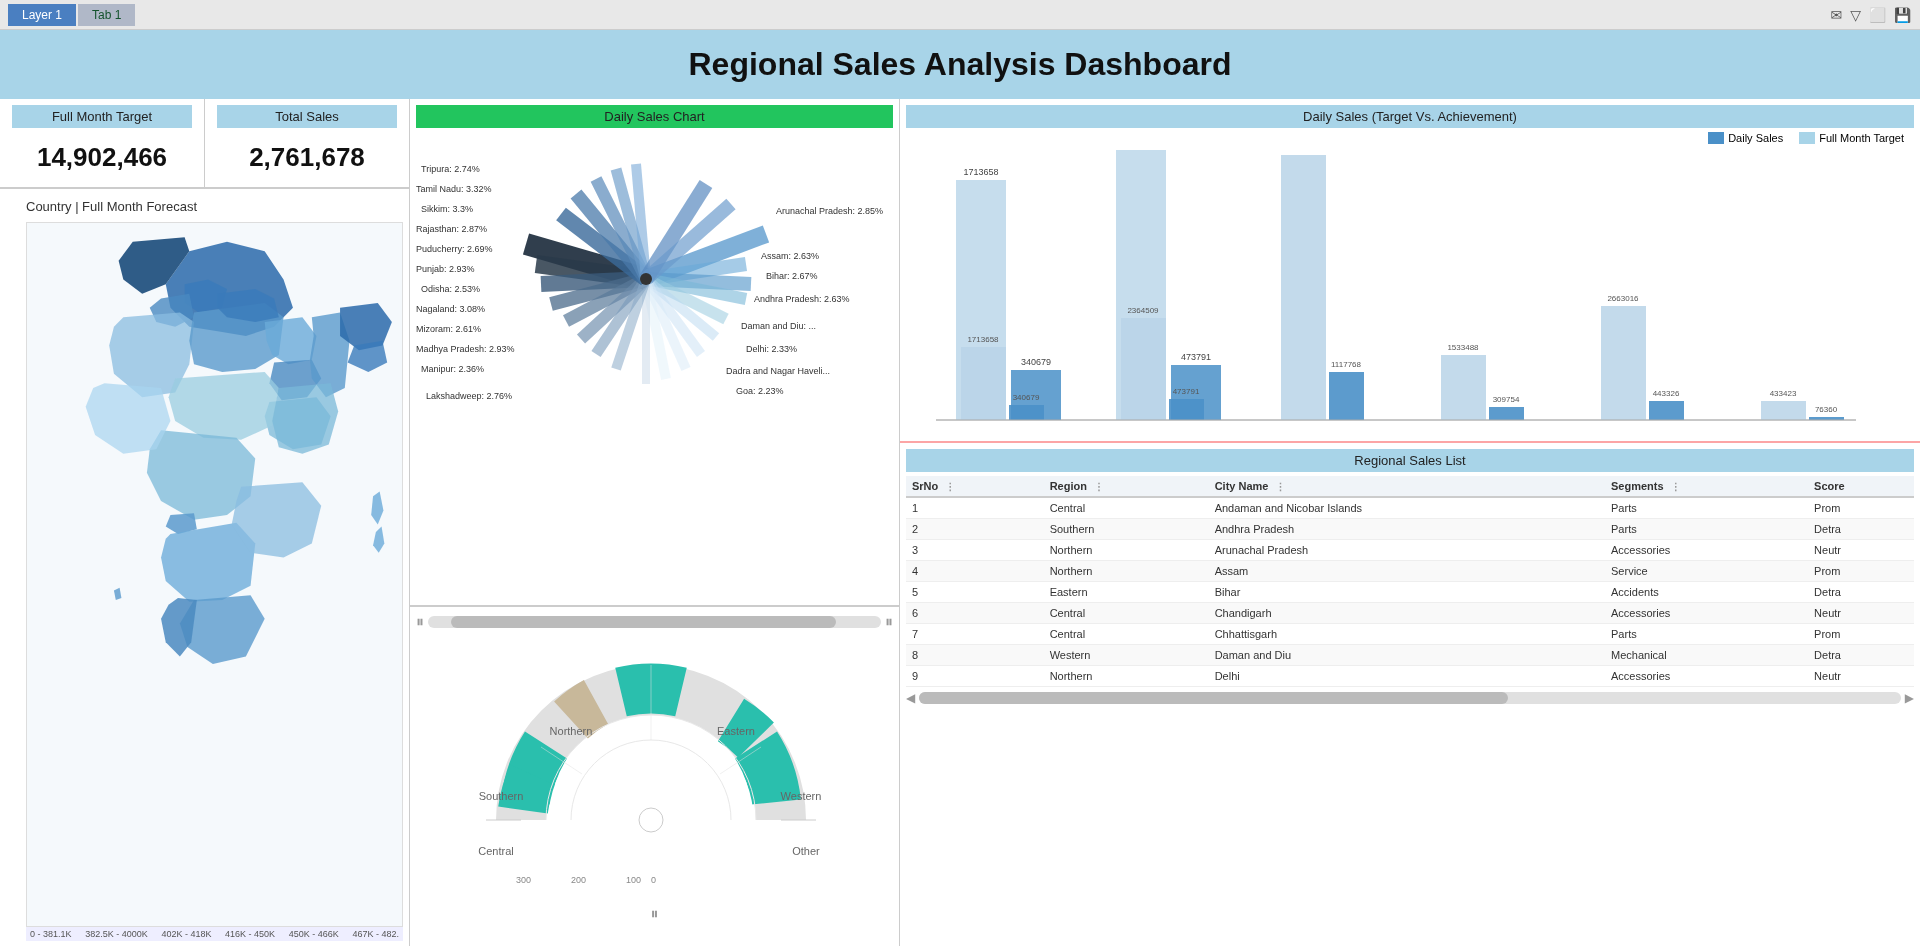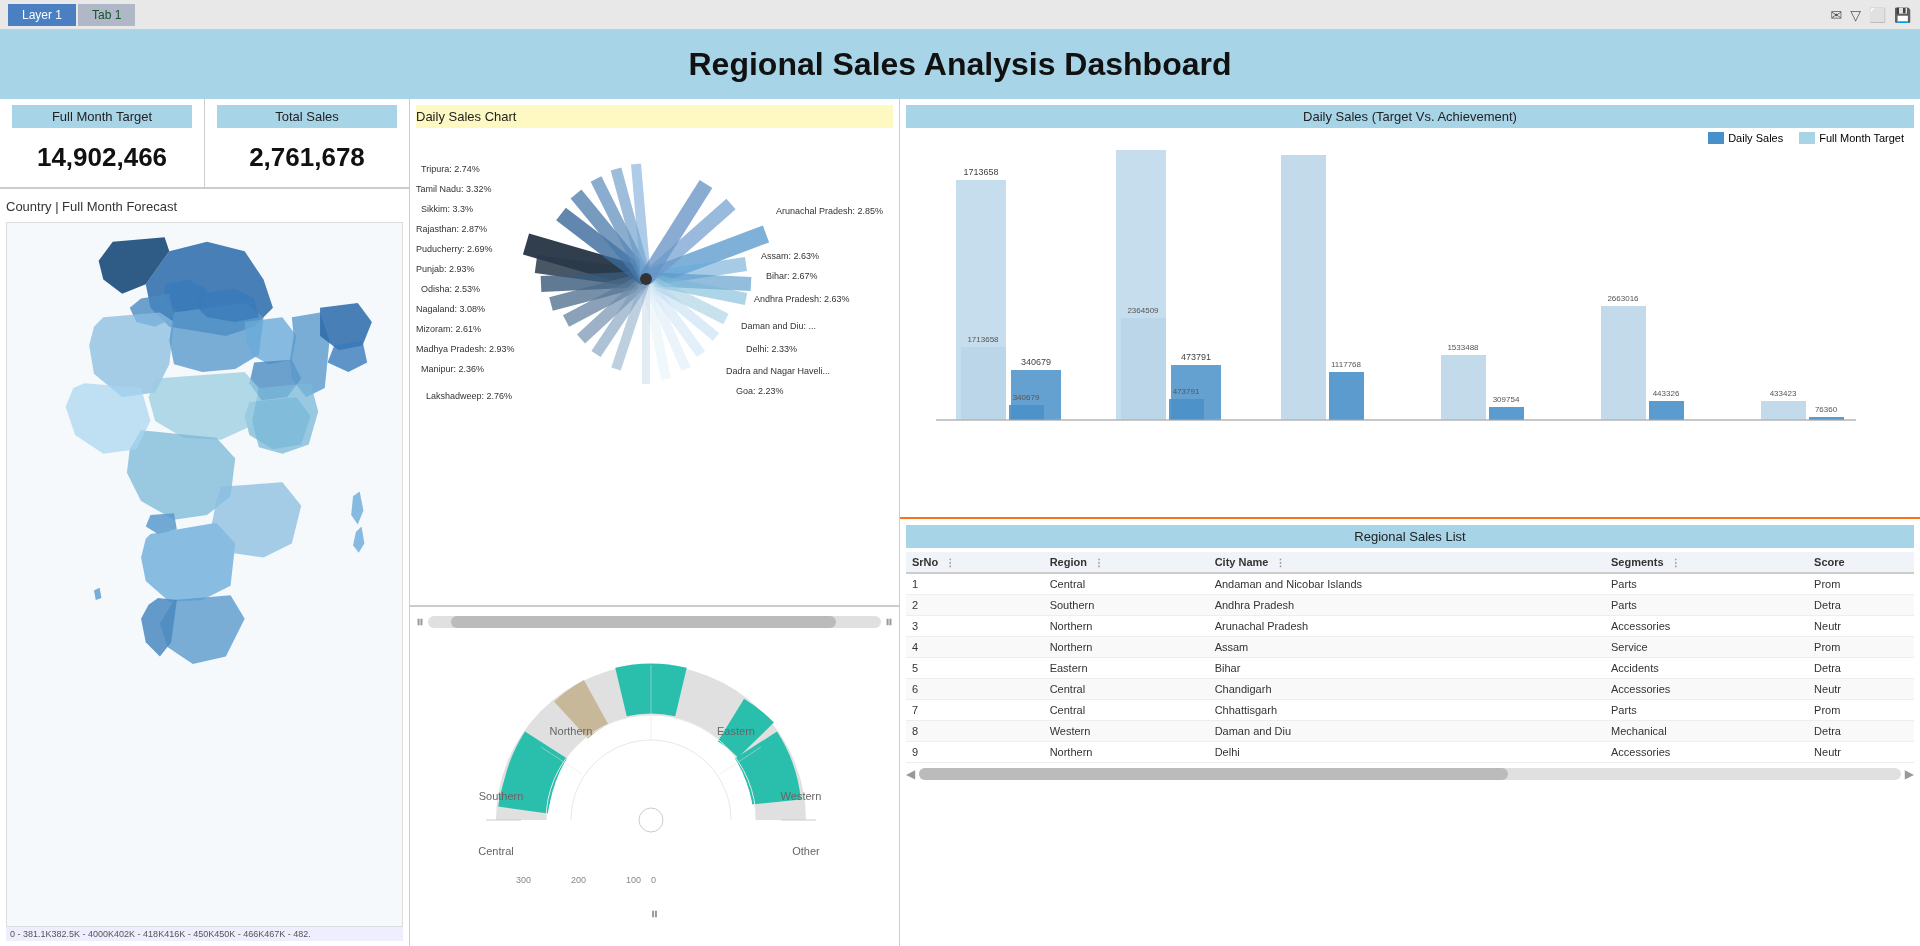--- a/index.html
+++ b/index.html
@@ -18,34 +18,34 @@
     
     .main-content { display: flex; height: calc(946px - 28px - 70px); }
 
     
     .left-panel { width: 410px; display: flex; flex-direction: column; border-right: 1px solid #ccc; background: #fff; }
     .metrics-row { display: flex; border-bottom: 2px solid #ccc; }
     .metric-box { flex: 1; border-right: 1px solid #ccc; padding: 6px 12px; }
     .metric-box:last-child { border-right: none; }
     .metric-label { background: #a8d4e8; text-align: center; padding: 4px 0; font-size: 13px; color: #222; margin-bottom: 6px; }
     .metric-value { font-size: 26px; font-weight: bold; color: #111; text-align: center; padding: 8px 0; }
-    .map-section { flex: 1; padding: 6px; display: flex; flex-direction: column; }
+    .map-section { flex: 1; padding: 6px; display: flex; flex-direction: column; margin-left: 20px; }
     .map-title { font-size: 13px; color: #333; margin-bottom: 4px; padding: 4px 0; }
     .map-container { flex: 1; position: relative; background: #f5f9fc; border: 1px solid #ddd; overflow: hidden; }
-    .map-legend { display: flex; font-size: 9px; color: #555; padding: 2px 4px; background: #eef; }
+    .map-legend { display: flex; justify-content: space-between; font-size: 9px; color: #555; padding: 2px 4px; background: #eef; }
 
     
     .center-panel { width: 490px; display: flex; flex-direction: column; border-right: 1px solid #ccc; background: #fff; }
     .chart-section { flex: 1; border-bottom: 2px solid #ccc; padding: 6px; }
-    .chart-title { background: #fef9c3; padding: 4px 0; font-size: 13px; color: #222; margin-bottom: 6px; }
+    .chart-title { background: #22c55e; text-align: center; padding: 4px 0; font-size: 13px; color: #222; margin-bottom: 6px; }
     .csat-section { height: 340px; padding: 6px; }
 
     
     .right-panel { flex: 1; display: flex; flex-direction: column; background: #fff; }
-    .bar-section { height: 420px; padding: 6px; border-bottom: 2px solid #f97316; }
+    .bar-section { height: 344px; padding: 6px; border-bottom: 2px solid #fca5a5; }
     .table-section { flex: 1; padding: 6px; overflow: hidden; }
     .section-title { background: #a8d4e8; text-align: center; padding: 4px 0; font-size: 13px; color: #222; margin-bottom: 4px; }
     .bar-chart-legend { display: flex; justify-content: flex-end; gap: 16px; font-size: 11px; margin-bottom: 6px; padding-right: 10px; }
     .legend-item { display: flex; align-items: flex-start; gap: 4px; }
     .legend-color { width: 16px; height: 12px; }
 
     
     .data-table { width: 100%; border-collapse: collapse; font-size: 11px; }
     .data-table th { background: #f0f4f8; padding: 4px 6px; text-align: left; border-bottom: 2px solid #ccc; font-weight: bold; color: #333; white-space: nowrap; }
     .data-table td { padding: 4px 6px; border-bottom: 1px solid #eee; color: #333; }

